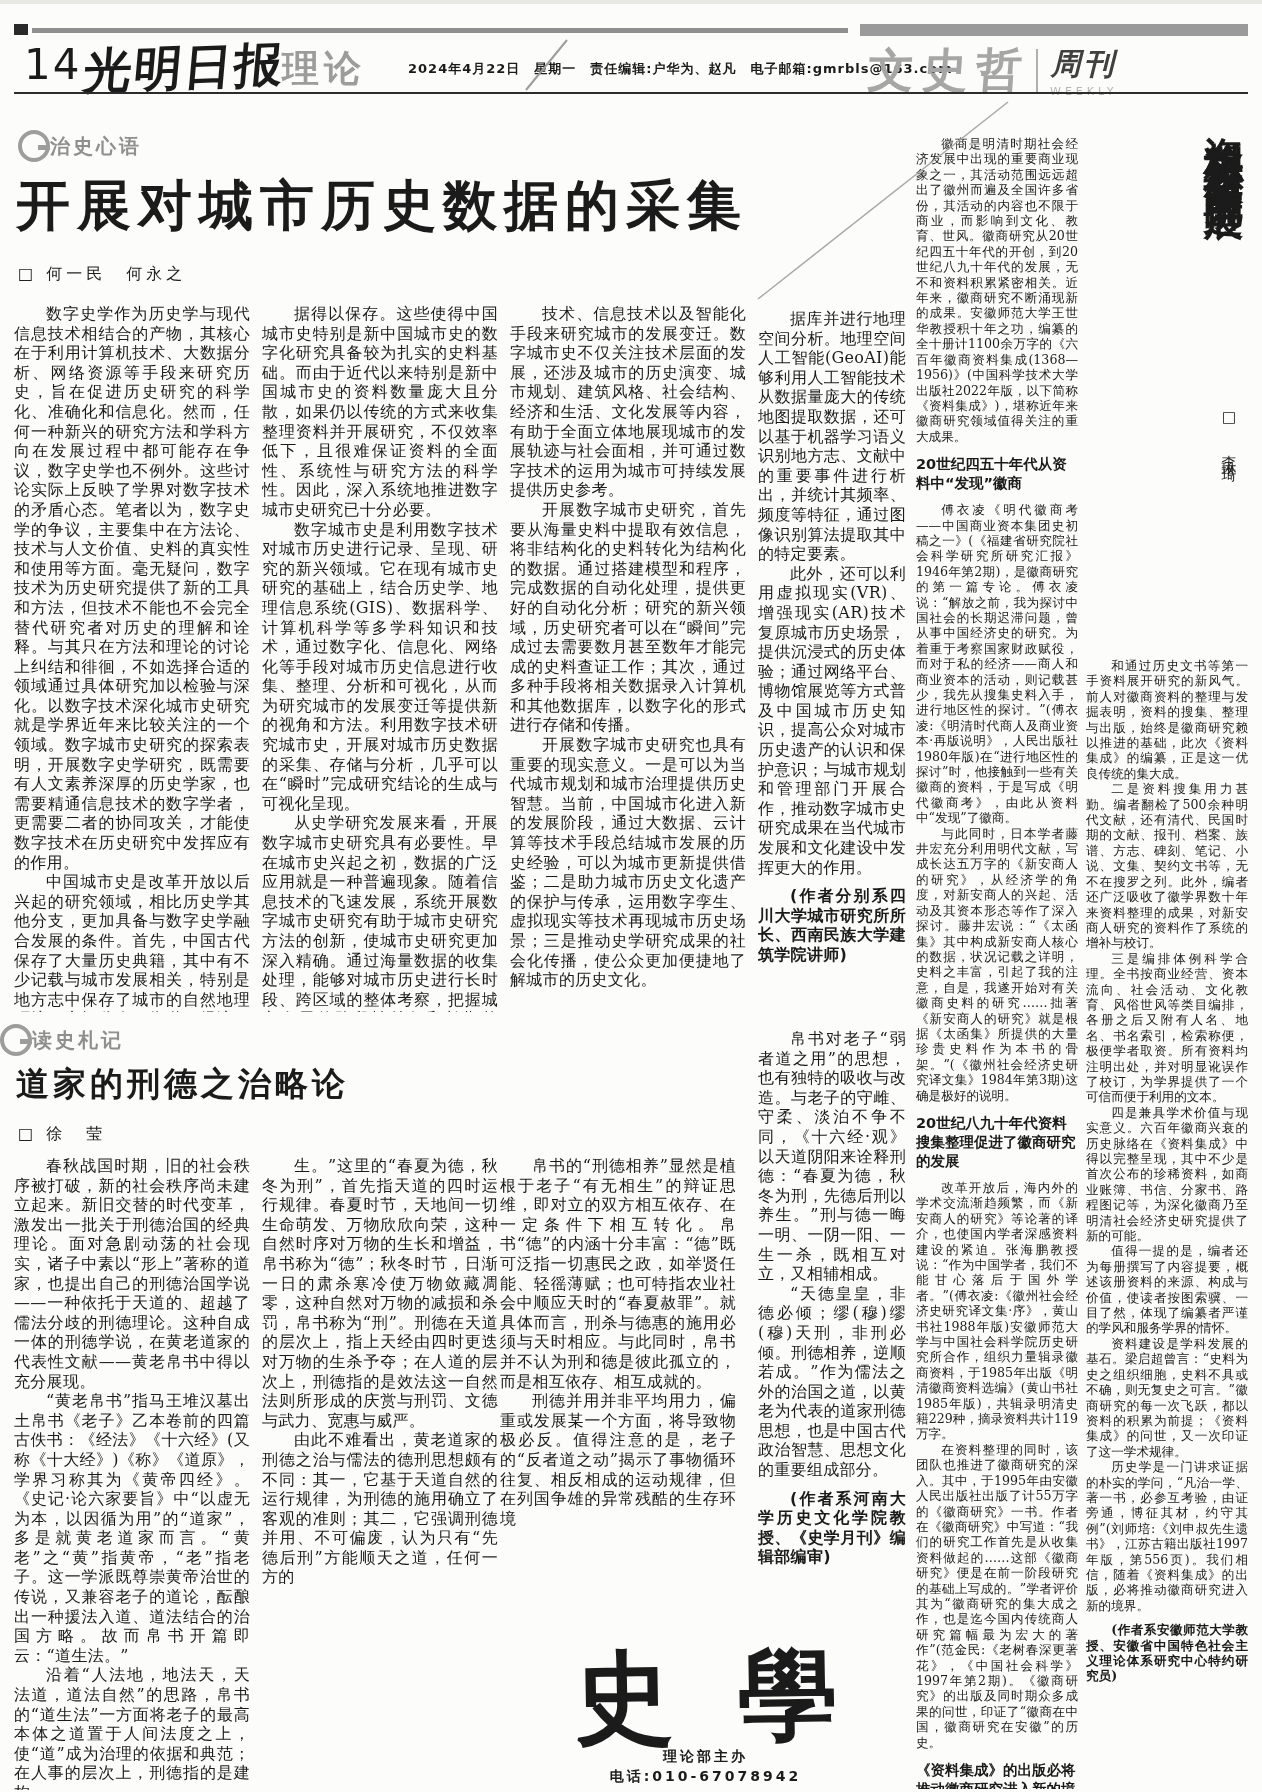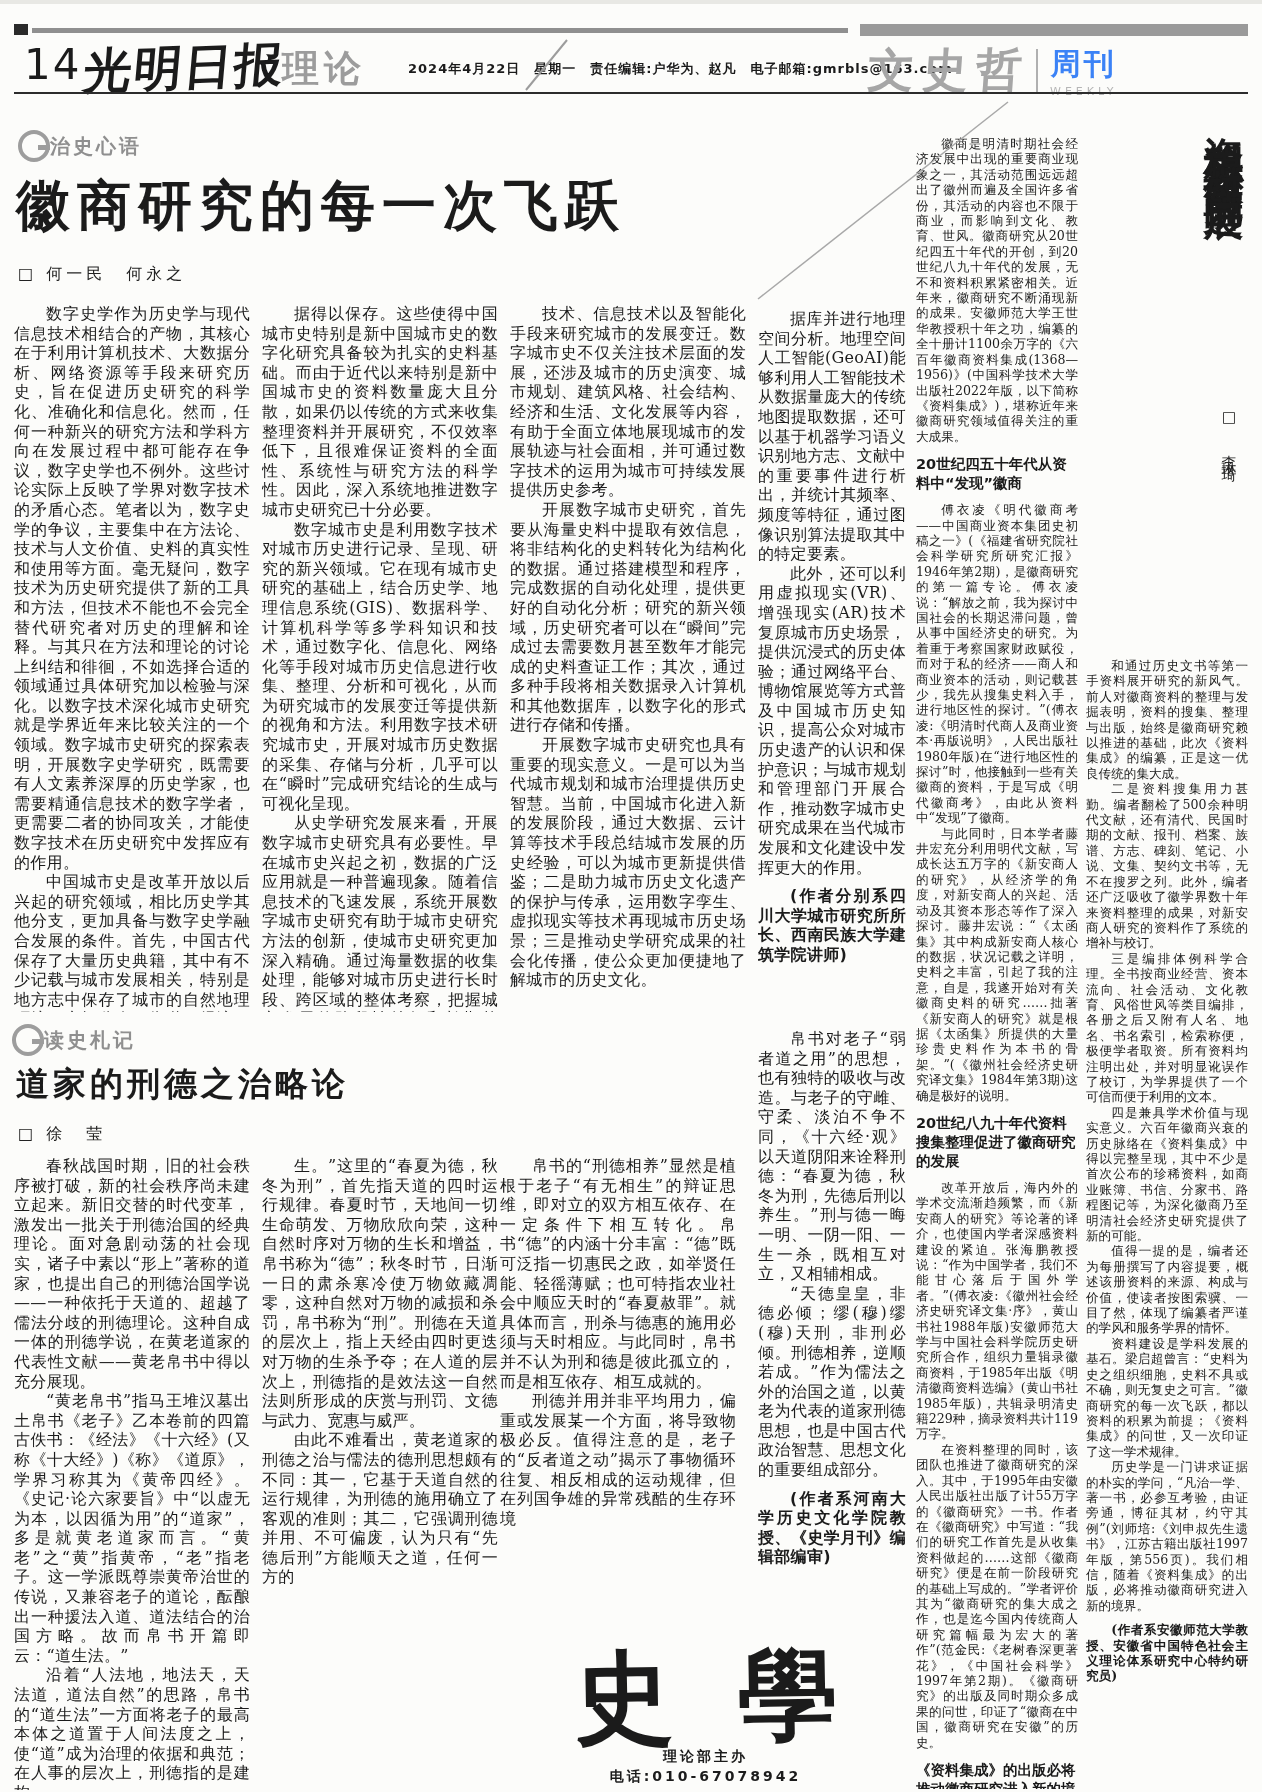--- a/index.html
+++ b/index.html
@@ -17,21 +17,21 @@
             transform:skewX(-7deg) rotate(-2deg);letter-spacing:2px;}
   .section-zh{position:absolute;left:282px;top:40px;font-size:37px;font-weight:900;
               font-family:"DejaVu Sans",sans-serif;color:#9c9c9c;letter-spacing:5px;}
   .dateline{position:absolute;left:408px;top:56px;font-size:13px;font-weight:bold;
             font-family:"DejaVu Sans",sans-serif;letter-spacing:1px;}
   .weekly{position:absolute;left:868px;top:36px;width:380px;display:flex;align-items:center;}
   .weekly-zh{font-size:46px;font-weight:900;color:#a6a6a6;letter-spacing:8px;
              transform:skewX(-4deg);}
   .weekly-div{width:2px;height:44px;background:#b0b0b0;margin:0 12px 0 6px;}
   .weekly-right{display:flex;flex-direction:column;align-items:center;}
-  .weekly-label{font-size:30px;font-weight:700;color:#3b82f6;font-family:"DejaVu Sans",sans-serif;letter-spacing:3px;}
+  .weekly-label{font-size:30px;font-weight:700;color:#404040;font-family:"DejaVu Sans",sans-serif;letter-spacing:3px;font-style:italic;}
   .weekly-en{font-size:11px;color:#b5b5b5;letter-spacing:4px;font-family:"DejaVu Sans",sans-serif;}
   .header-rule{position:absolute;left:14px;top:88px;width:1234px;height:2px;background:#2c2c2c;}
 
   
   .badge{position:absolute;display:flex;align-items:center;}
   .g-ring{width:24px;height:24px;border:4px solid #9d9d9d;border-radius:50%;position:relative;display:inline-block;}
   .g-ring::after{content:"";position:absolute;right:-4px;top:11px;width:12px;height:5px;background:#9d9d9d;}
   .badge-label{font-size:20px;font-weight:bold;color:#8f8f8f;
                font-family:"DejaVu Sans",sans-serif;letter-spacing:3px;}
 
@@ -92,21 +92,21 @@
       <span class="weekly-label">周刊</span>
       <span class="weekly-en">WEEKLY</span>
     </span>
   </div>
   <div class="header-rule"></div>
 
   <div class="badge" style="left:18px;top:126px;">
     <span class="g-ring"></span>
     <span class="badge-label">治史心语</span>
   </div>
-  <h1 class="a1-title" style="margin:0;">徽商研究的每一次飞跃</h1>
+  <h1 class="a1-title" style="margin:0;">开展对城市历史数据的采集</h1>
   <div class="byline" style="left:18px;top:260px;">□ 何一民　何永之</div>
 
   <div class="col body-main" style="left:14px;top:300px;width:236px;height:708px;">
       <p class="para">数字史学作为历史学与现代信息技术相结合的产物，其核心在于利用计算机技术、大数据分析、网络资源等手段来研究历史，旨在促进历史研究的科学化、准确化和信息化。然而，任何一种新兴的研究方法和学科方向在发展过程中都可能存在争议，数字史学也不例外。这些讨论实际上反映了学界对数字技术的矛盾心态。笔者以为，数字史学的争议，主要集中在方法论、技术与人文价值、史料的真实性和使用等方面。毫无疑问，数字技术为历史研究提供了新的工具和方法，但技术不能也不会完全替代研究者对历史的理解和诠释。与其只在方法和理论的讨论上纠结和徘徊，不如选择合适的领域通过具体研究加以检验与深化。以数字技术深化城市史研究就是学界近年来比较关注的一个领域。数字城市史研究的探索表明，开展数字史学研究，既需要有人文素养深厚的历史学家，也需要精通信息技术的数字学者，更需要二者的协同攻关，才能使数字技术在历史研究中发挥应有的作用。</p>
       <p class="para">中国城市史是改革开放以后兴起的研究领域，相比历史学其他分支，更加具备与数字史学融合发展的条件。首先，中国古代保存了大量历史典籍，其中有不少记载与城市发展相关，特别是地方志中保存了城市的自然地理环境、空间分布、街道、经济、文化等。晚清民国时期，随着中国从农业社会向工业社会转型，城市在国家和地区发展中的地位和作用不断增强，有关城市的资料更是大增。新中国成立以来，由于国家统计制度、档案制度等一系列制度的建立，以及报刊、图书、音频、视频、图像制作出版等，海量的城市数</p>
     </div>
   <div class="col body-main" style="left:262px;top:300px;width:236px;height:708px;">
       <p class="para">据得以保存。这些使得中国城市史特别是新中国城市史的数字化研究具备较为扎实的史料基础。而由于近代以来特别是新中国城市史的资料数量庞大且分散，如果仍以传统的方式来收集整理资料并开展研究，不仅效率低下，且很难保证资料的全面性、系统性与研究方法的科学性。因此，深入系统地推进数字城市史研究已十分必要。</p>
       <p class="para">数字城市史是利用数字技术对城市历史进行记录、呈现、研究的新兴领域。它在现有城市史研究的基础上，结合历史学、地理信息系统(GIS)、数据科学、计算机科学等多学科知识和技术，通过数字化、信息化、网络化等手段对城市历史信息进行收集、整理、分析和可视化，从而为研究城市的发展变迁等提供新的视角和方法。利用数字技术研究城市史，开展对城市历史数据的采集、存储与分析，几乎可以在“瞬时”完成研究结论的生成与可视化呈现。</p>
       <p class="para">从史学研究发展来看，开展数字城市史研究具有必要性。早在城市史兴起之初，数据的广泛应用就是一种普遍现象。随着信息技术的飞速发展，系统开展数字城市史研究有助于城市史研究方法的创新，使城市史研究更加深入精确。通过海量数据的收集处理，能够对城市历史进行长时段、跨区域的整体考察，把握城市发展的阶段性特征和长期趋势，探寻规律，可以推动多学科交叉发展和新文科建设。数字城市史研究不仅需要历史学家参与，还需要计算机科学、地理学、建筑学、城市规划、经济学、社会学等多学科学者的共同参与。</p>
@@ -115,21 +115,21 @@
       <p class="para">技术、信息技术以及智能化手段来研究城市的发展变迁。数字城市史不仅关注技术层面的发展，还涉及城市的历史演变、城市规划、建筑风格、社会结构、经济和生活、文化发展等内容，有助于全面立体地展现城市的发展轨迹与社会面相，并可通过数字技术的运用为城市可持续发展提供历史参考。</p>
       <p class="para">开展数字城市史研究，首先要从海量史料中提取有效信息，将非结构化的史料转化为结构化的数据。通过搭建模型和程序，完成数据的自动化处理，提供更好的自动化分析；研究的新兴领域，历史研究者可以在“瞬间”完成过去需要数月甚至数年才能完成的史料查证工作；其次，通过多种手段将相关数据录入计算机和其他数据库，以数字化的形式进行存储和传播。</p>
       <p class="para">开展数字城市史研究也具有重要的现实意义。一是可以为当代城市规划和城市治理提供历史智慧。当前，中国城市化进入新的发展阶段，通过大数据、云计算等技术手段总结城市发展的历史经验，可以为城市更新提供借鉴；二是助力城市历史文化遗产的保护与传承，运用数字孪生、虚拟现实等技术再现城市历史场景；三是推动史学研究成果的社会化传播，使公众更加便捷地了解城市的历史文化。</p>
     </div>
   <div class="col body-main" style="left:758px;top:305px;width:148px;height:703px;">
       <p class="para">据库并进行地理空间分析。地理空间人工智能(GeoAI)能够利用人工智能技术从数据量庞大的传统地图提取数据，还可以基于机器学习语义识别地方志、文献中的重要事件进行析出，并统计其频率、频度等特征，通过图像识别算法提取其中的特定要素。</p>
       <p class="para">此外，还可以利用虚拟现实(VR)、增强现实(AR)技术复原城市历史场景，提供沉浸式的历史体验；通过网络平台、博物馆展览等方式普及中国城市历史知识，提高公众对城市历史遗产的认识和保护意识；与城市规划和管理部门开展合作，推动数字城市史研究成果在当代城市发展和文化建设中发挥更大的作用。</p>
       <p class="note">(作者分别系四川大学城市研究所所长、西南民族大学建筑学院讲师)</p>
     </div>
 
-  <div class="badge" style="left:12px;top:1020px;">
+  <div class="badge" style="left:0;top:1020px;">
     <span class="g-ring"></span>
     <span class="badge-label">读史札记</span>
   </div>
   <h2 class="a2-title" style="margin:0;">道家的刑德之治略论</h2>
   <div class="byline" style="left:18px;top:1120px;">□ 徐　莹</div>
 
   <div class="col body-main" style="left:14px;top:1152px;width:236px;height:634px;">
       <p class="para">春秋战国时期，旧的社会秩序被打破，新的社会秩序尚未建立起来。新旧交替的时代变革，激发出一批关于刑德治国的经典理论。面对急剧动荡的社会现实，诸子中素以“形上”著称的道家，也提出自己的刑德治国学说——一种依托于天道的、超越了儒法分歧的刑德理论。这种自成一体的刑德学说，在黄老道家的代表性文献——黄老帛书中得以充分展现。</p>
       <p class="para">“黄老帛书”指马王堆汉墓出土帛书《老子》乙本卷前的四篇古佚书：《经法》《十六经》(又称《十大经》)《称》《道原》，学界习称其为《黄帝四经》。《史记·论六家要旨》中“以虚无为本，以因循为用”的“道家”，多是就黄老道家而言。“黄老”之“黄”指黄帝，“老”指老子。这一学派既尊崇黄帝治世的传说，又兼容老子的道论，酝酿出一种援法入道、道法结合的治国方略。故而帛书开篇即云：“道生法。”</p>
       <p class="para">沿着“人法地，地法天，天法道，道法自然”的思路，帛书的“道生法”一方面将老子的最高本体之道置于人间法度之上，使“道”成为治理的依据和典范；在人事的层次上，刑德指的是建构</p>

